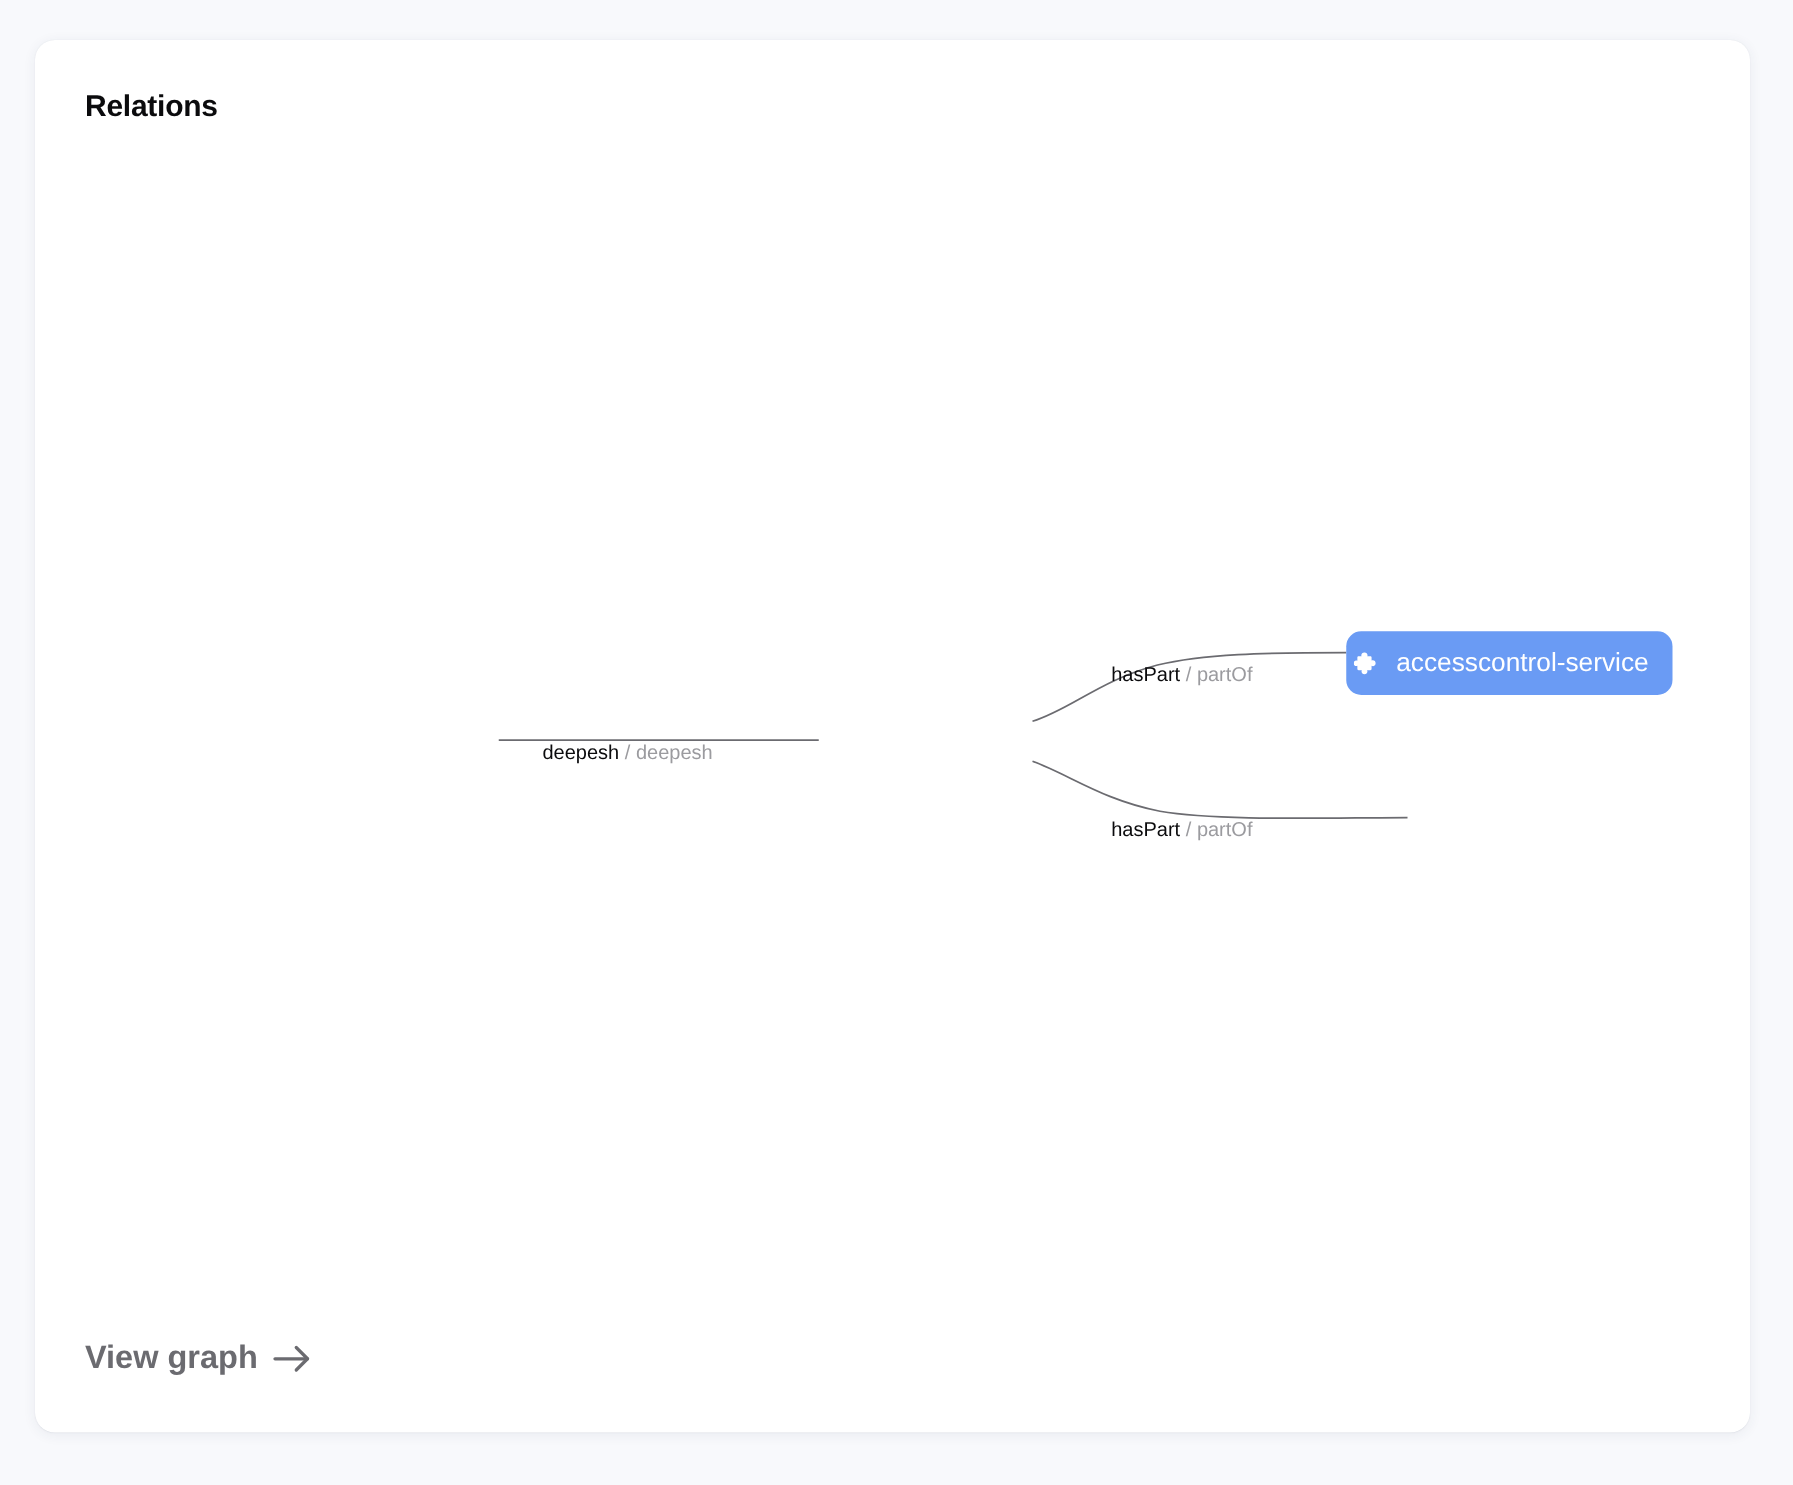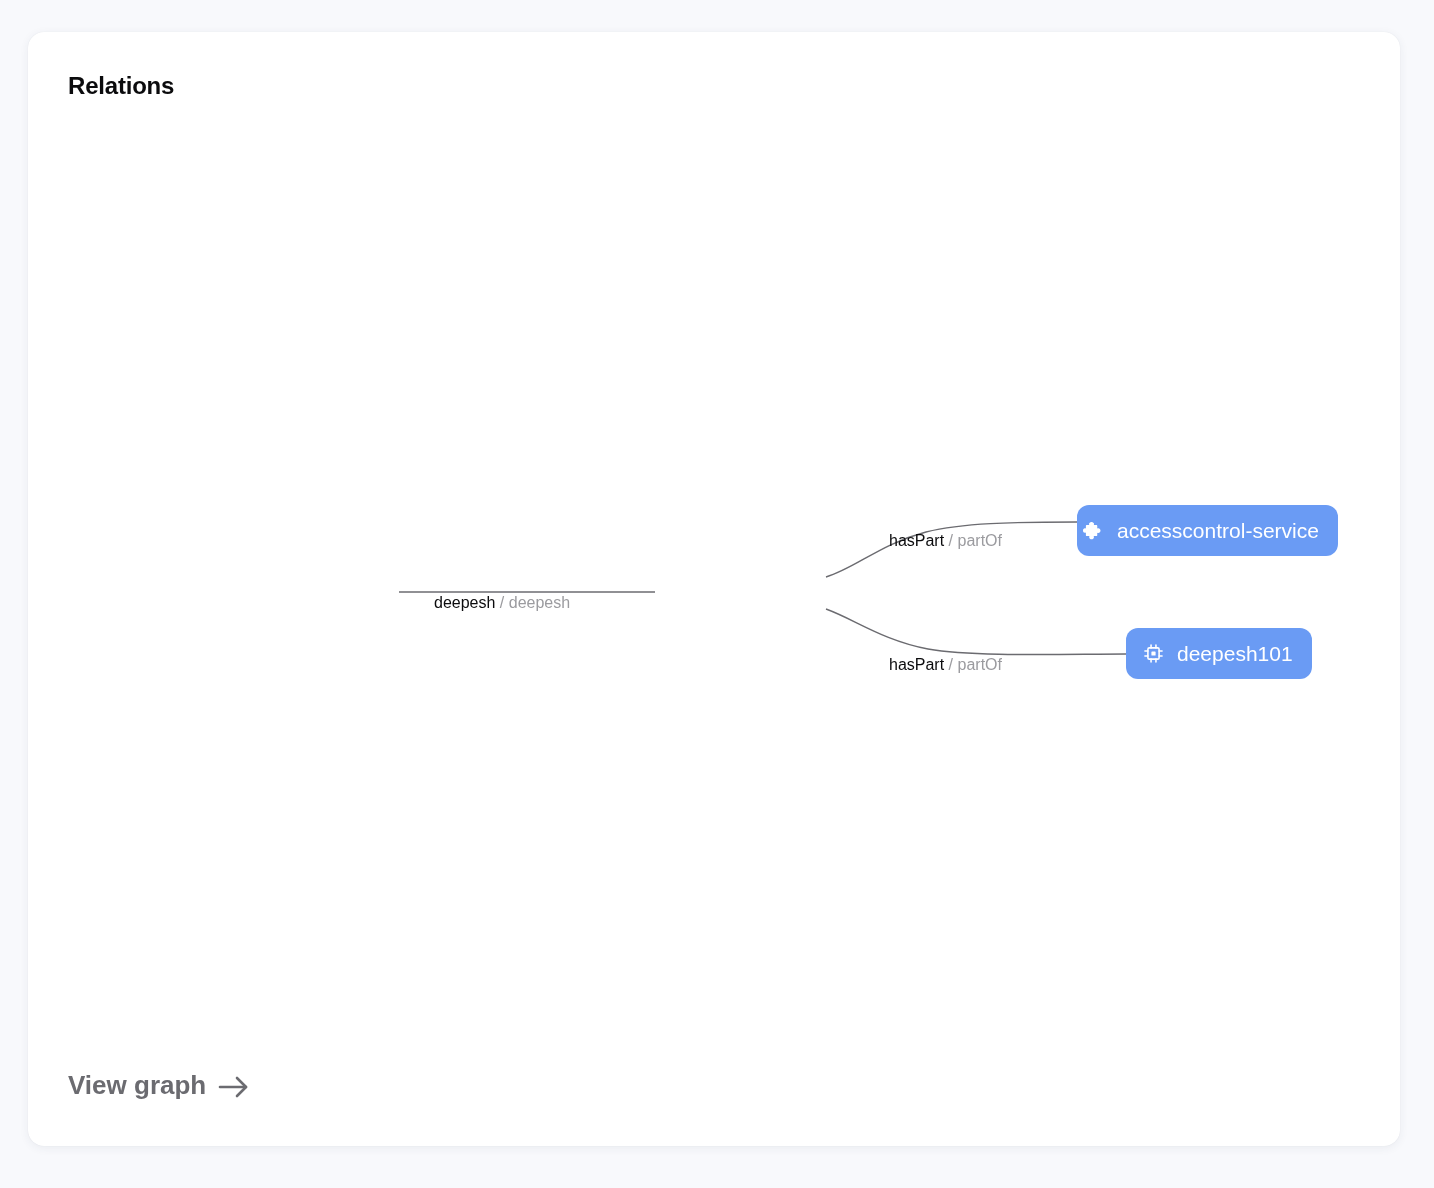--- a/index.html
+++ b/index.html
@@ -224,30 +224,20 @@
 
       <div class="node node-blue" id="node-accesscontrol">
         <span class="node-icon">
           <svg width="21" height="21" viewBox="0 0 24 24" fill="#ffffff">
             <path d="M9.6 2.2c-1.5 0-2.7 1.1-2.7 2.5 0 .4.1.8.3 1.1H4.4c-.6 0-1.1.5-1.1 1.1v2.9c-.3-.2-.7-.3-1.1-.3C.8 9.5 0 10.6 0 12.1s.8 2.6 2.2 2.6c.4 0 .8-.1 1.1-.3v2.9c0 .6.5 1.1 1.1 1.1h3c-.2.4-.3.8-.3 1.2 0 1.4 1.2 2.5 2.7 2.5s2.7-1.1 2.7-2.5c0-.4-.1-.8-.3-1.2h3c.6 0 1.1-.5 1.1-1.1v-2.8c.4.2.8.3 1.2.3 1.4 0 2.5-1.2 2.5-2.7s-1.1-2.7-2.5-2.7c-.4 0-.8.1-1.2.3V6.9c0-.6-.5-1.1-1.1-1.1h-2.9c.2-.3.3-.7.3-1.1 0-1.4-1.2-2.5-2.7-2.5z"></path>
           </svg>
         </span>
         <span class="node-label">accesscontrol-service</span>
       </div>
 
-      <div class="node node-blue" id="node-deepesh101">
-        <span class="node-icon">
-          <svg width="21" height="21" viewBox="0 0 24 24" fill="none" stroke="#ffffff" stroke-width="1.8">
-            <rect x="5.6" y="5.6" width="12.8" height="12.8" rx="1.6"></rect>
-            <rect x="9.6" y="9.6" width="4.8" height="4.8" rx="0.8" fill="#ffffff" stroke="none"></rect>
-            <path d="M9.2 2.2v3.4M14.8 2.2v3.4M9.2 18.4v3.4M14.8 18.4v3.4M2.2 9.2h3.4M2.2 14.8h3.4M18.4 9.2h3.4M18.4 14.8h3.4" stroke-linecap="round"></path>
-          </svg>
-        </span>
-        <span class="node-label">deepesh101</span>
-      </div>
 
     </div>
 
     <div class="view-graph">
       <span>View graph</span>
       <span class="arrow-icon">
         <svg width="32" height="26" viewBox="0 0 32 26" fill="none" stroke="#6b6b70" stroke-width="2.6" stroke-linecap="round" stroke-linejoin="round">
           <path d="M2 13 H28"></path>
           <path d="M19 4 L28 13 L19 22"></path>
         </svg>

